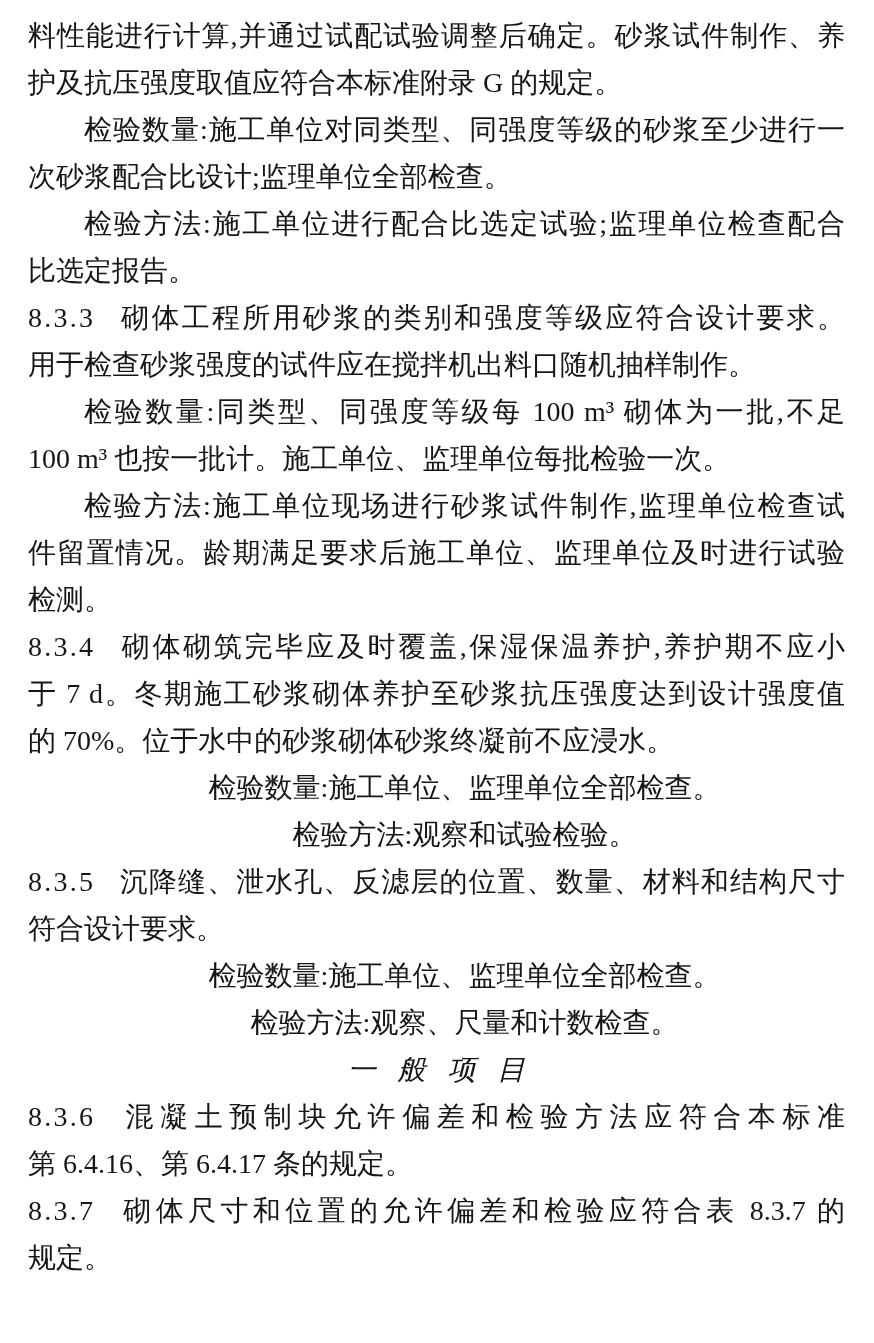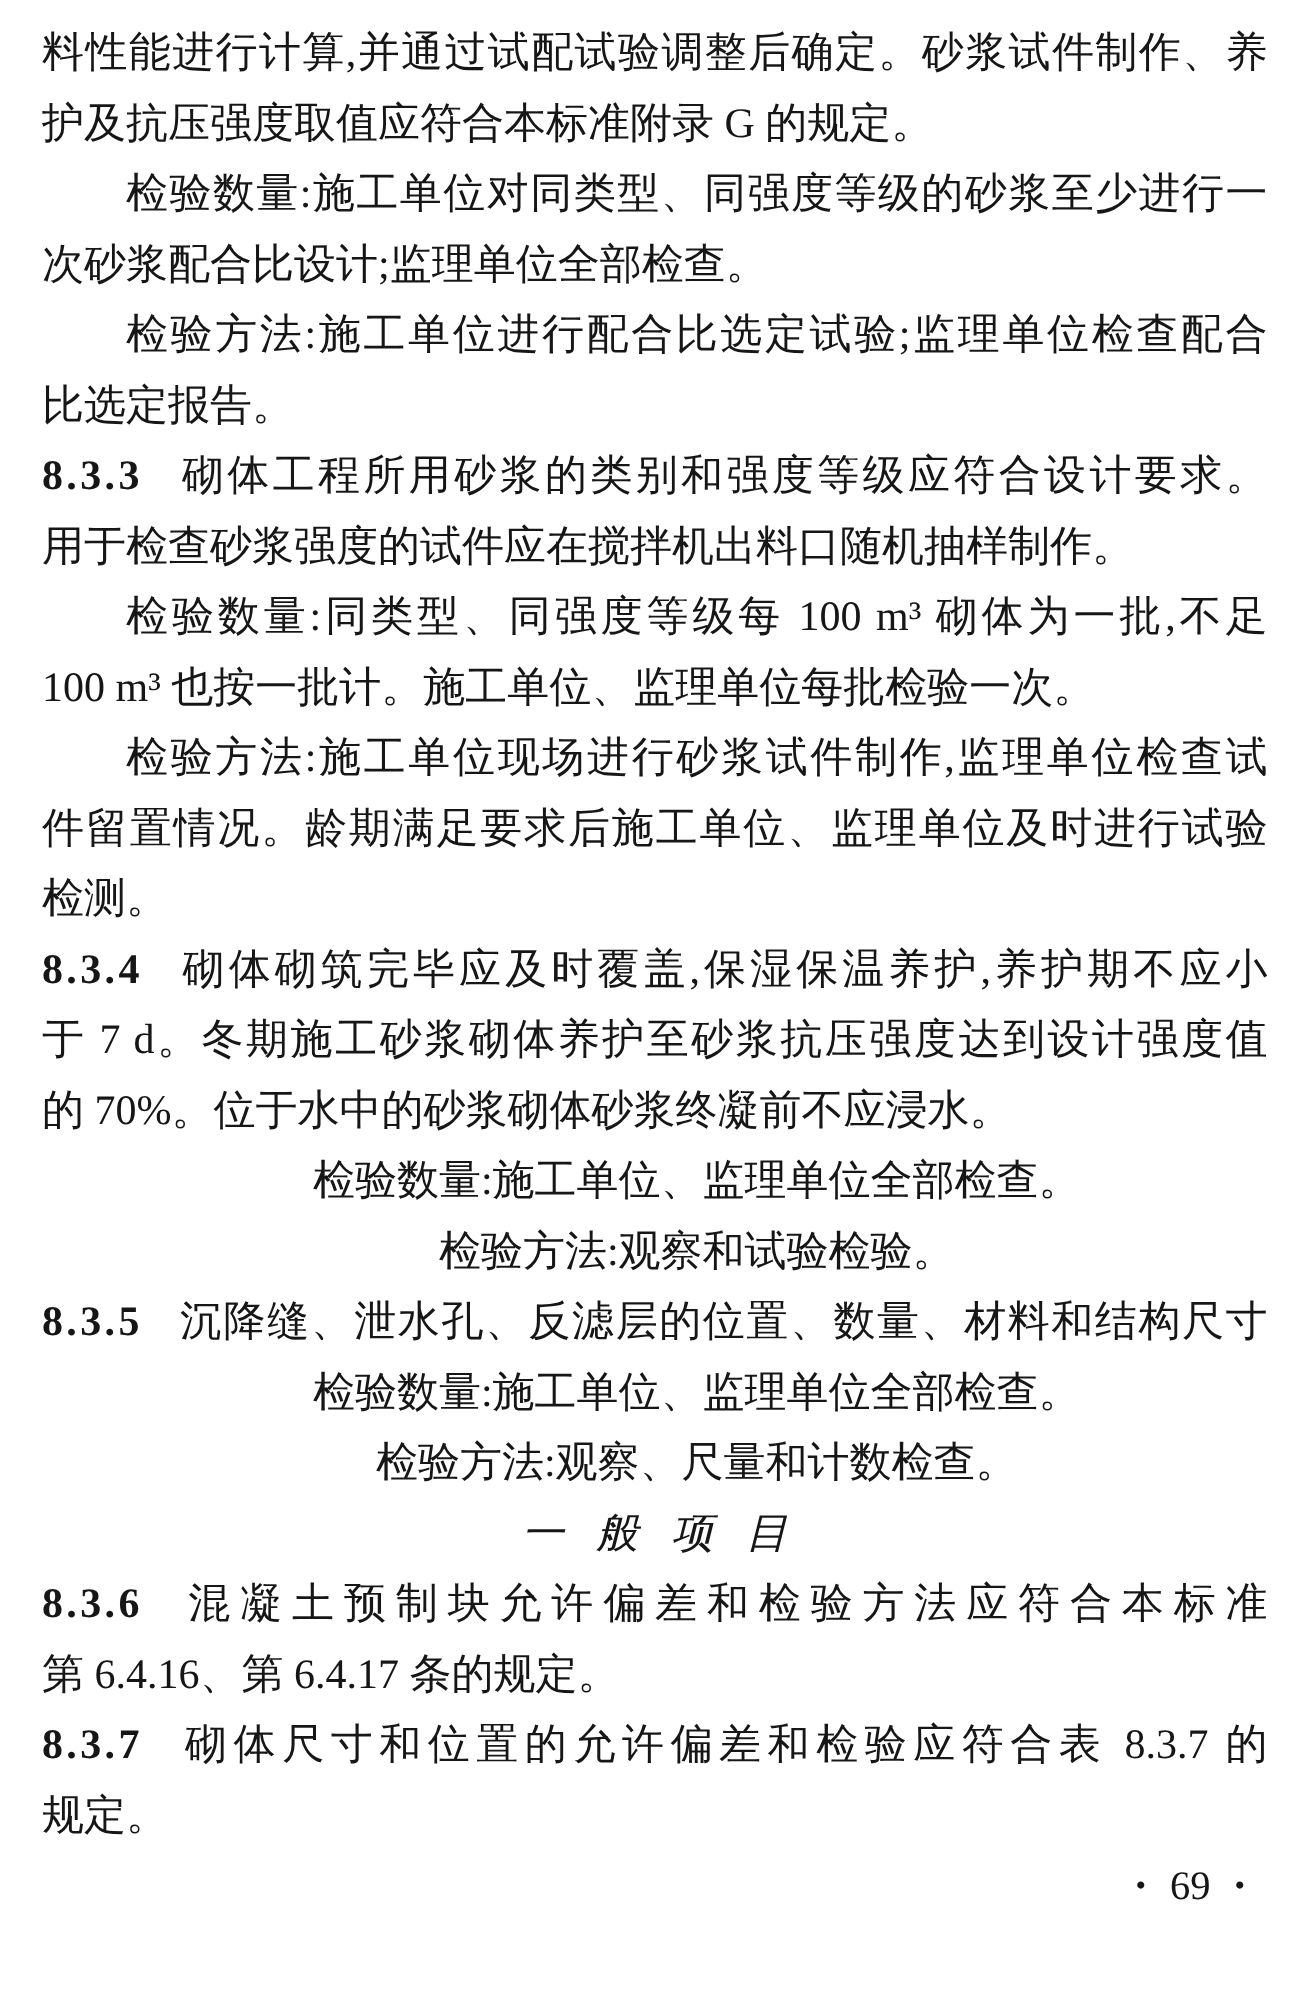--- a/index.html
+++ b/index.html
@@ -35,21 +35,21 @@
   }
   .line.center {
     text-align-last: center;
   }
   .line.heading {
     font-style: italic;
     letter-spacing: 0.78em;
     padding-left: 0.78em; 
   }
   .num {
-    font-weight: bold;
+    font-weight: normal;
     margin-right: 0.85em;
     letter-spacing: 0.08em;
   }
   .footer {
     margin-top: 0;
     padding-right: 44px;
     font-size: 27px;
     line-height: 47px;
     height: 47px;
     text-align: right;
@@ -82,20 +82,21 @@
       <div class="line"><span>100 m³ 也按一批计。施工单位、监理单位每批检验一次。</span></div>
       <div class="line fill indent"><span>检验方法:施工单位现场进行砂浆试件制作,监理单位检查试</span></div>
       <div class="line fill"><span>件留置情况。龄期满足要求后施工单位、监理单位及时进行试验</span></div>
       <div class="line"><span>检测。</span></div>
       <div class="line fill"><b class="num">8.3.4</b><span>砌体砌筑完毕应及时覆盖,保湿保温养护,养护期不应小</span></div>
       <div class="line fill"><span>于 7 d。冬期施工砂浆砌体养护至砂浆抗压强度达到设计强度值</span></div>
       <div class="line"><span>的 70%。位于水中的砂浆砌体砂浆终凝前不应浸水。</span></div>
       <div class="line indent"><span>检验数量:施工单位、监理单位全部检查。</span></div>
       <div class="line indent"><span>检验方法:观察和试验检验。</span></div>
       <div class="line fill"><b class="num">8.3.5</b><span>沉降缝、泄水孔、反滤层的位置、数量、材料和结构尺寸应</span></div>
+      <div class="line"><span>符合设计要求。</span></div>
       <div class="line indent"><span>检验数量:施工单位、监理单位全部检查。</span></div>
       <div class="line indent"><span>检验方法:观察、尺量和计数检查。</span></div>
       <div class="line center heading"><span>一般项目</span></div>
       <div class="line fill"><b class="num">8.3.6</b><span>混凝土预制块允许偏差和检验方法应符合本标准</span></div>
       <div class="line"><span>第 6.4.16、第 6.4.17 条的规定。</span></div>
       <div class="line fill"><b class="num">8.3.7</b><span>砌体尺寸和位置的允许偏差和检验应符合表 8.3.7 的</span></div>
       <div class="line"><span>规定。</span></div>
     </div>
   <div class="footer">
     <span class="dot">•</span><span class="pageno">69</span><span class="dot">•</span>

